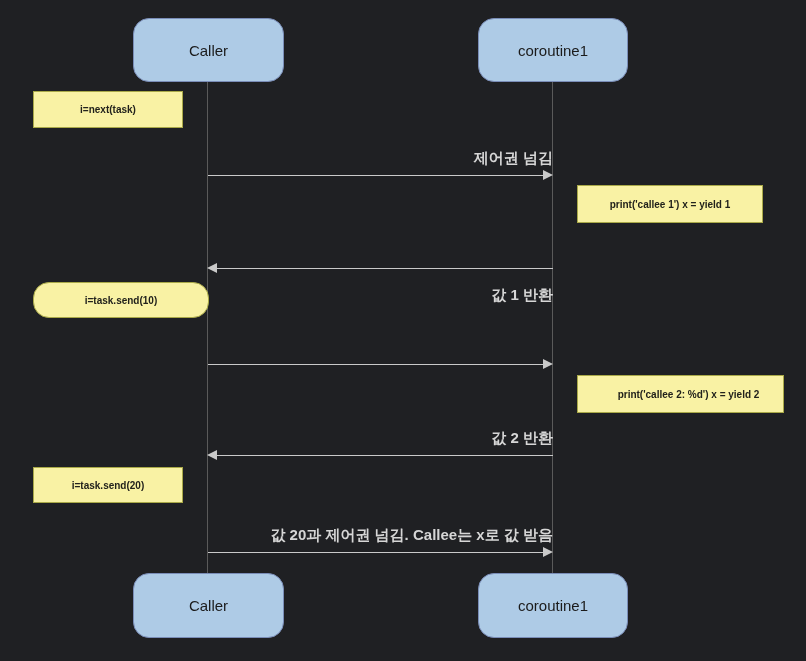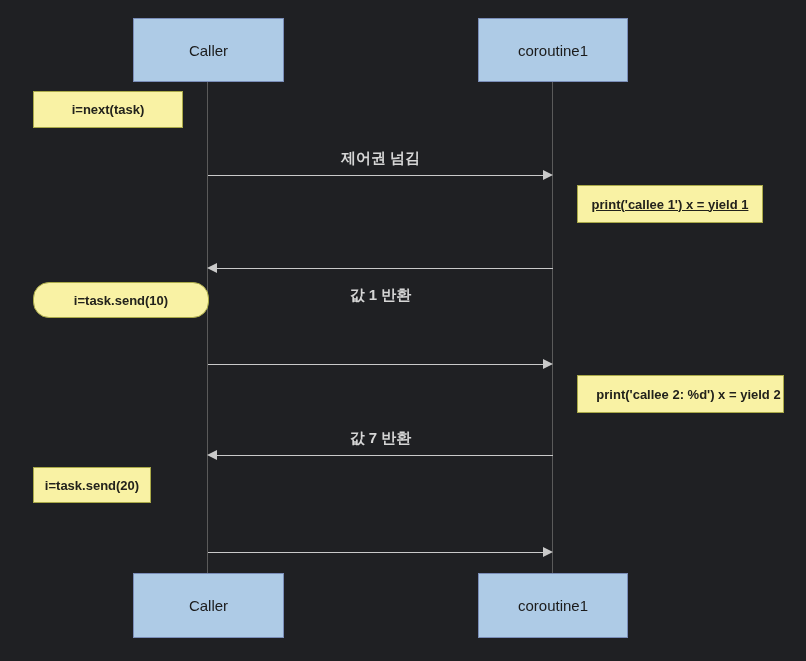--- a/index.html
+++ b/index.html
@@ -22,41 +22,41 @@
     font-family:"Liberation Sans","DejaVu Sans",sans-serif;
     overflow:hidden;
   }
   .lifeline{
     position:absolute;width:1px;background:var(--lifeline);
   }
   .actor{
     position:absolute;
     background:var(--actor-fill);
     border:1px solid var(--actor-border);
-    border-radius:0;
+    border-radius:16px;
     color:var(--actor-text);
     display:flex;align-items:center;justify-content:center;
     font-size:15px;font-weight:400;
     box-sizing:border-box;
   }
   .note{
     position:absolute;
     background:var(--note-fill);
     border:1px solid var(--note-border);
     color:var(--note-text);
     display:flex;align-items:center;justify-content:center;
-    font-size:13px;font-weight:700;
+    font-size:10px;font-weight:700;
     box-sizing:border-box;
     white-space:nowrap;
   }
   .msg-label{
     position:absolute;
     color:var(--msg-text);
     font-size:15px;font-weight:600;
-    text-align:center;
+    text-align:right;
     white-space:nowrap;
     line-height:22px;
   }
   .msg-line{
     position:absolute;height:1px;background:var(--line);
   }
   .arrowhead{position:absolute;width:0;height:0;}
   .arrowhead.right{
     border-top:5px solid transparent;
     border-bottom:5px solid transparent;
@@ -81,35 +81,36 @@
 
   <div class="actor" style="left:133px;top:573px;width:151px;height:65px;">Caller</div>
   <div class="actor" style="left:478px;top:573px;width:150px;height:65px;">coroutine1</div>
 
   <div class="note" style="left:33px;top:91px;width:150px;height:37px;">i=next(task)</div>
 
   <div class="msg-label" style="left:208px;top:147px;width:345px;">제어권 넘김</div>
   <div class="msg-line" style="left:208px;top:175px;width:336px;"></div>
   <div class="arrowhead right" style="left:543px;top:170px;"></div>
 
-  <div class="note" style="left:577px;top:185px;width:186px;height:38px;text-decoration:underline;">print('callee 1') x = yield 1</div>
+  <div class="note" style="left:577px;top:185px;width:186px;height:38px;">print('callee 1') x = yield 1</div>
 
   <div class="msg-label" style="left:208px;top:240px;width:345px;margin-top:44px;">값 1 반환</div>
   <div class="msg-line" style="left:217px;top:268px;width:336px;"></div>
   <div class="arrowhead left" style="left:207px;top:263px;"></div>
 
   <div class="note" style="left:33px;top:282px;width:176px;height:36px;border-radius:16px;">i=task.send(10)</div>
 
   <div class="msg-line" style="left:208px;top:364px;width:336px;"></div>
   <div class="arrowhead right" style="left:543px;top:359px;"></div>
 
   <div class="note" style="left:577px;top:375px;width:207px;height:38px;padding-left:16px;">print('callee 2: %d') x = yield 2</div>
 
-  <div class="msg-label" style="left:208px;top:427px;width:345px;">값 7 반환</div>
+  <div class="msg-label" style="left:208px;top:427px;width:345px;">값 2 반환</div>
   <div class="msg-line" style="left:217px;top:455px;width:336px;"></div>
   <div class="arrowhead left" style="left:207px;top:450px;"></div>
 
-  <div class="note" style="left:33px;top:467px;width:118px;height:36px;">i=task.send(20)</div>
+  <div class="note" style="left:33px;top:467px;width:150px;height:36px;">i=task.send(20)</div>
 
+  <div class="msg-label" style="left:208px;top:524px;width:345px;">값 20과 제어권 넘김. Callee는 x로 값 받음</div>
   <div class="msg-line" style="left:208px;top:552px;width:336px;"></div>
   <div class="arrowhead right" style="left:543px;top:547px;"></div>
 
 </div>
 
 </body></html>

